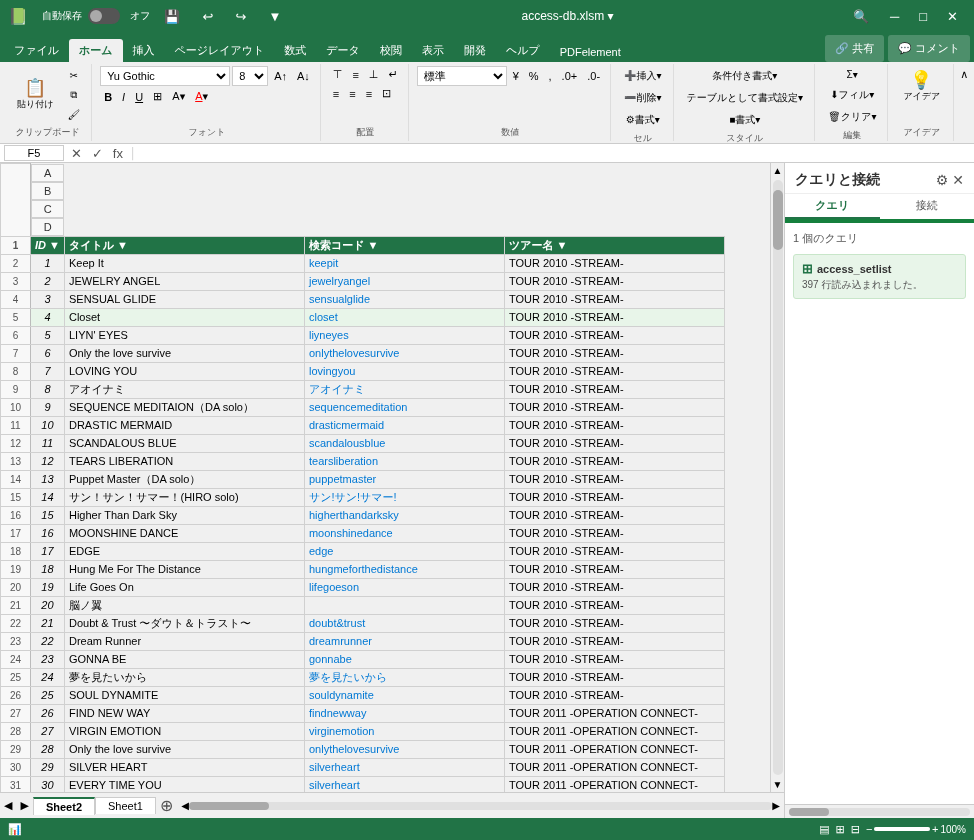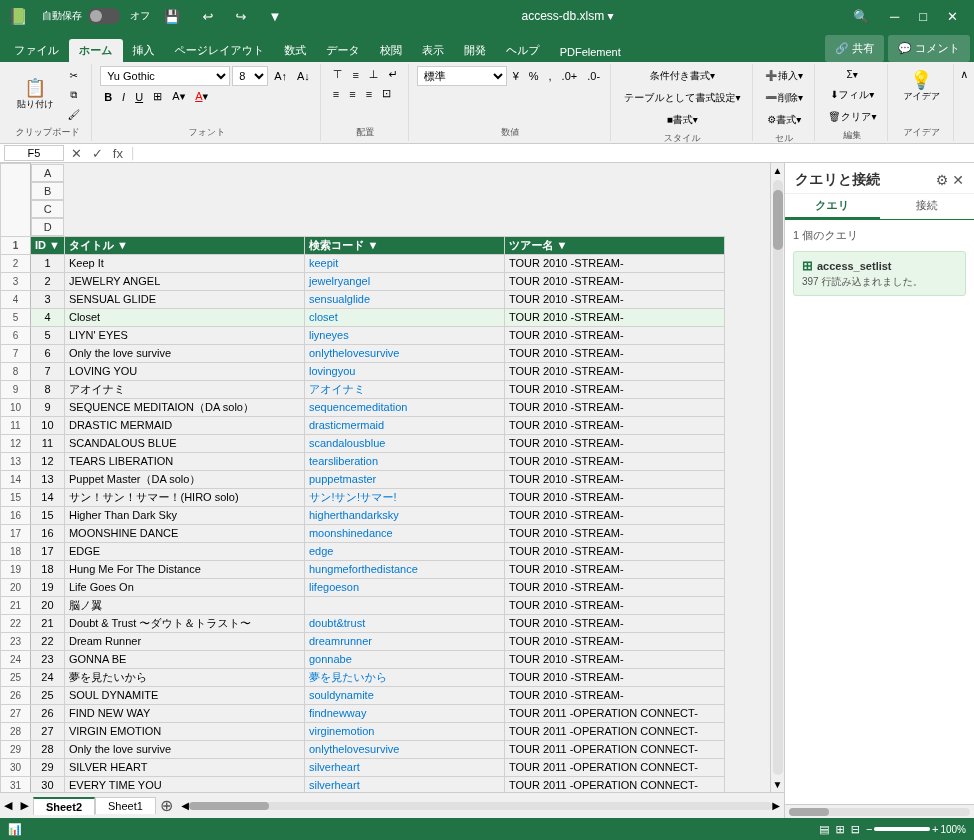--- a/index.html
+++ b/index.html
@@ -136,21 +136,21 @@
       width: 30px;
       min-width: 30px;
       font-size: 10px;
       border-right: 1px solid #bbb;
     }
     .header-row td {
       background: #f2f2f2;
       font-weight: 600;
       border-bottom: 2px solid #aaa;
     }
-    .cell-id { width: 30px; text-align: center; }
+    .cell-id { width: 30px; text-align: center; font-style: italic; }
     .cell-title { width: 240px; }
     .cell-search { width: 200px; color: #0078d4; }
     .cell-tour { width: 220px; }
     .selected-row td { background: #e8f5e9; }
 
     
     .green-header {
       background: #217346 !important;
       color: white !important;
       font-weight: 600;
@@ -168,21 +168,21 @@
     .panel-header {
       display: flex;
       align-items: center;
       justify-content: space-between;
       padding: 8px 10px 4px;
       border-bottom: 1px solid #eee;
     }
     .panel-title { font-size: 14px; font-weight: 600; color: #333; }
     .panel-icons { display: flex; gap: 4px; }
     .panel-icon-btn { background: none; border: none; cursor: pointer; font-size: 14px; color: #555; }
-    .panel-tabs { display: flex; border-bottom: 1px solid #15803d; }
+    .panel-tabs { display: flex; border-bottom: 4px solid #15803d; }
     .panel-tab { flex: 1; text-align: center; padding: 4px; font-size: 11px; cursor: pointer; color: #555; }
     .panel-tab.active { color: #217346; border-bottom: 2px solid #217346; font-weight: 600; }
     .panel-content { padding: 8px; }
     .query-count { font-size: 11px; color: #555; margin-bottom: 8px; }
     .query-item {
       background: #e8f5e9;
       border: 1px solid #c8e6c9;
       border-radius: 3px;
       padding: 6px 8px;
       font-size: 11px;
@@ -341,34 +341,34 @@
           <button class="small-btn">,</button>
           <button class="small-btn">.0+</button>
           <button class="small-btn">.0-</button>
         </div>
       </div>
       <span class="ribbon-group-label">数値</span>
     </div>
 
     <div class="ribbon-group">
       <div style="display:flex;flex-direction:column;gap:2px;font-size:10px;">
+        <button class="ribbon-btn">➕挿入▾</button>
+        <button class="ribbon-btn">➖削除▾</button>
+        <button class="ribbon-btn">⚙書式▾</button>
+      </div>
+      <span class="ribbon-group-label">セル</span>
+    </div>
+
+    <div class="ribbon-group">
+      <div style="display:flex;flex-direction:column;gap:2px;font-size:10px;">
         <button class="ribbon-btn">条件付き書式▾</button>
         <button class="ribbon-btn">テーブルとして書式設定▾</button>
         <button class="ribbon-btn">■書式▾</button>
       </div>
       <span class="ribbon-group-label">スタイル</span>
-    </div>
-
-    <div class="ribbon-group">
-      <div style="display:flex;flex-direction:column;gap:2px;font-size:10px;">
-        <button class="ribbon-btn">➕挿入▾</button>
-        <button class="ribbon-btn">➖削除▾</button>
-        <button class="ribbon-btn">⚙書式▾</button>
-      </div>
-      <span class="ribbon-group-label">セル</span>
     </div>
 
     <div class="ribbon-group">
       <div style="display:flex;flex-direction:column;gap:2px;font-size:10px;">
         <button class="ribbon-btn">Σ▾</button>
         <button class="ribbon-btn">⬇フィル▾</button>
         <button class="ribbon-btn">🗑クリア▾</button>
       </div>
       <span class="ribbon-group-label">編集</span>
     </div>

